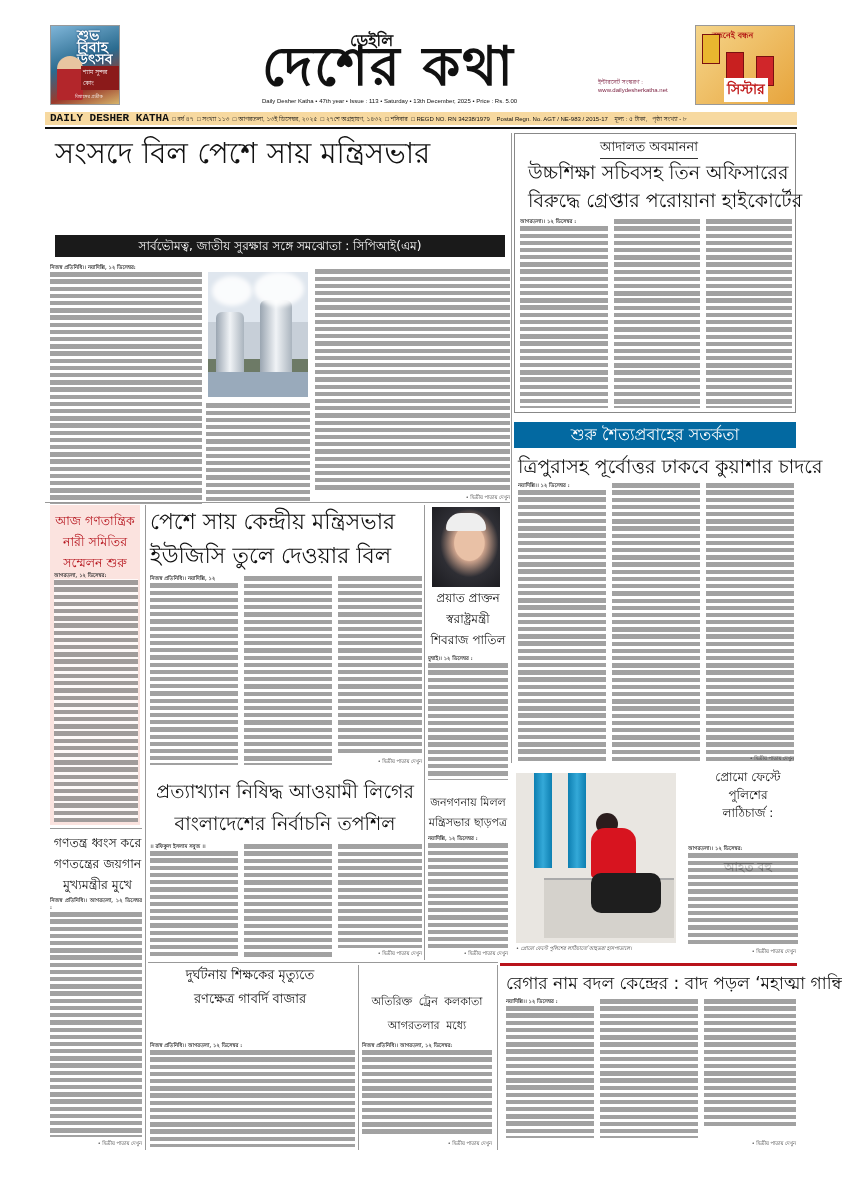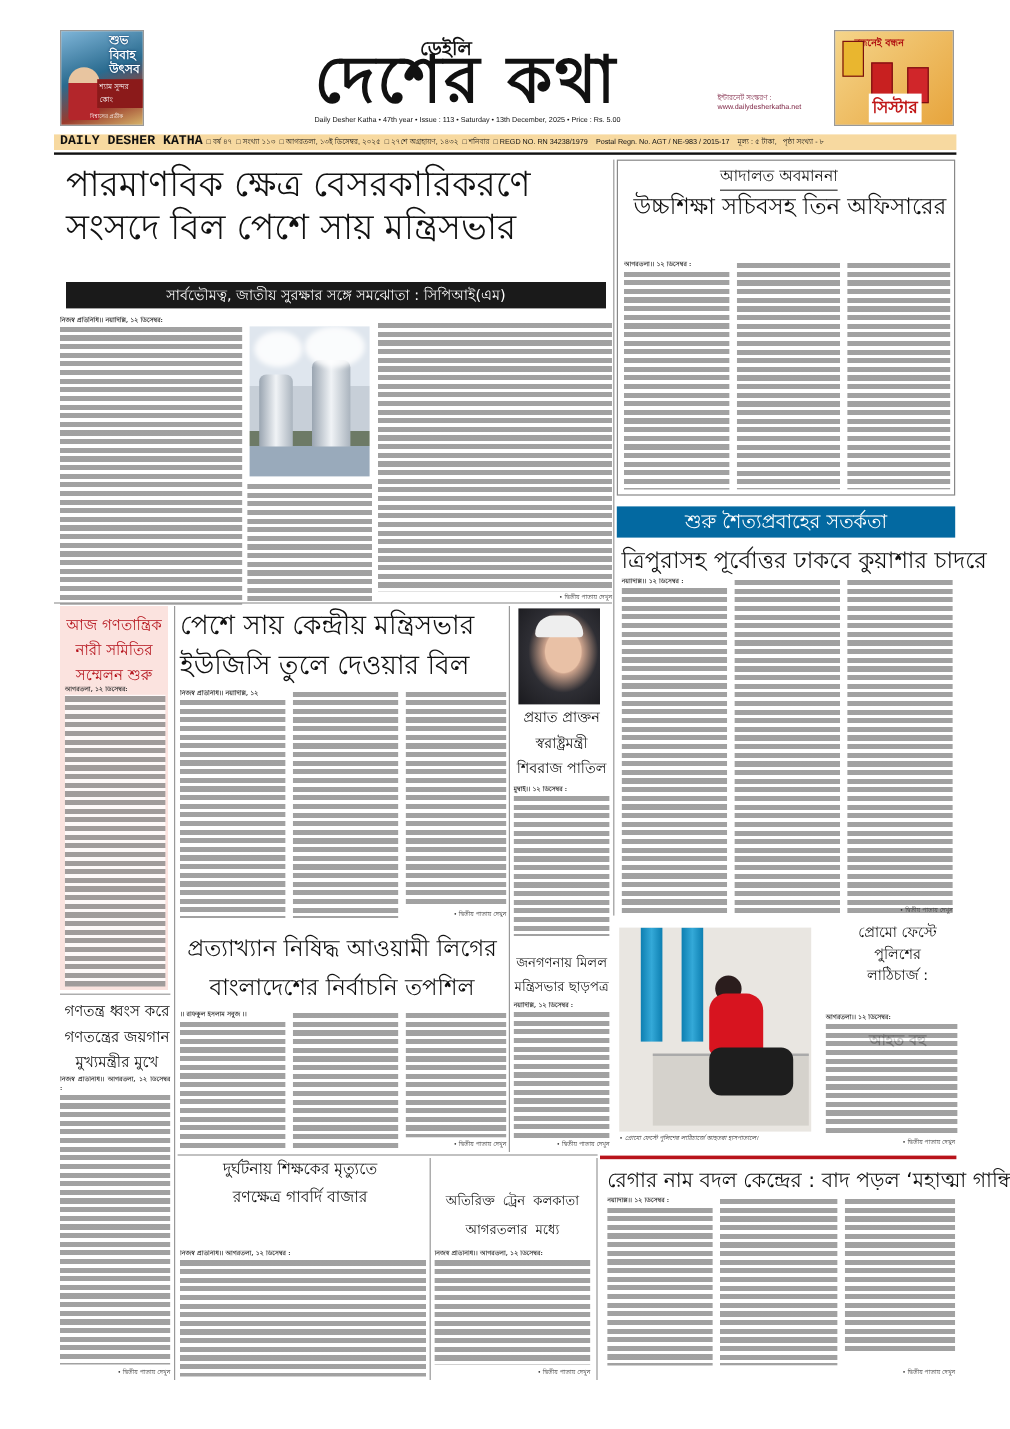--- a/index.html
+++ b/index.html
@@ -3,21 +3,21 @@
 <meta charset="utf-8">
 <style>
   * { box-sizing: border-box; margin: 0; padding: 0; }
   html, body { width: 842px; height: 1191px; background: #ffffff; overflow: hidden; }
   body { font-family: "DejaVu Serif", serif; color: #111; position: relative; }
 
   .abs { position: absolute; }
 
   
   .ad-left { left: 50px; top: 25px; width: 70px; height: 80px; background: linear-gradient(160deg,#7fb5d8 0%,#2a6b8f 45%,#9a3a2c 75%,#d6b46a 100%); border: 1px solid #999; overflow: hidden; }
-  .ad-left .t1 { position:absolute; left:40px; top:3px; font-size:10px; color:#fff; font-weight:bold; line-height:12px; text-shadow:0 0 2px #036; }
+  .ad-left .t1 { position:absolute; left:26px; top:3px; font-size:14px; color:#fff; font-weight:bold; line-height:12px; text-shadow:0 0 2px #036; }
   .ad-left .figure { position:absolute; left:6px; top:30px; width:26px; height:44px; border-radius:13px 13px 2px 2px; background: linear-gradient(#e8c5a0 0 30%, #b3262b 30% 100%); }
   .ad-left .t2 { position:absolute; left:30px; bottom:14px; font-size:6px; color:#fff; background:#8b1a1a; padding:1px 2px; }
   .ad-left .t3 { position:absolute; left:24px; bottom:3px; font-size:4.5px; color:#fff; }
 
   .mast-small { left: 350px; top: 28px; font-size: 16px; font-weight: bold; }
   .mast-title { left: 262px; top: 38px; font-size: 54px; font-weight: bold; letter-spacing: 2px; font-family: "DejaVu Sans", sans-serif; line-height: 58px; }
   .mast-sub { left: 262px; top: 98px; font-size: 6px; font-family: "Liberation Sans", sans-serif; }
   .web { left: 598px; top: 78px; font-size: 6px; color: #7a1e3e; font-family: "Liberation Sans", sans-serif; line-height: 8px; text-align: left; }
   .ad-right { left: 695px; top: 25px; width: 100px; height: 80px; background: linear-gradient(135deg,#f5d58a,#e7a43c); border: 1px solid #999; overflow: hidden; }
   .ad-right .tag { position:absolute; left:16px; top:3px; font-size:8px; font-weight:bold; color:#b01010; }
@@ -113,21 +113,20 @@
   &nbsp;□ <span>২৭শে অগ্রহায়ণ, ১৪৩২</span>
   &nbsp;□ <span>শনিবার</span>
   &nbsp;□ <span>REGD NO. RN 34238/1979</span>
   &nbsp;&nbsp; <span>Postal Regn. No. AGT / NE-983 / 2015-17</span>
   &nbsp;&nbsp; <span>মূল্য : ৫ টাকা,</span>
   &nbsp; <span>পৃষ্ঠা সংখ্যা - ৮</span>
 </div>
 <div class="abs rule-top"></div>
 
 <div class="abs hl lead-hl">
-  <div>পারমাণবিক ক্ষেত্র বেসরকারিকরণে</div>
   <div>সংসদে বিল পেশে সায় মন্ত্রিসভার</div>
 </div>
 <div class="abs lead-sub">সার্বভৌমত্ব, জাতীয় সুরক্ষার সঙ্গে সমঝোতা : সিপিআই(এম)</div>
 
 <div class="abs body-text" style="left:50px;top:264px;width:152px;height:240px;">
   <b>নিজস্ব প্রতিনিধি।। নয়াদিল্লি, ১২ ডিসেম্বর:</b><span class="fill"></span>
 </div>
 <div class="abs photo-plant">
   <div class="tower" style="left:8px;width:28px;height:60px;"></div>
   <div class="tower" style="left:52px;width:32px;height:72px;"></div>
@@ -139,20 +138,21 @@
   </div>
 <div class="abs body-text" style="left:315px;top:268px;width:195px;height:225px;">
     <span class="fill"></span>
   </div>
 <div class="abs cont" style="left:420px;top:494px;width:90px;">• দ্বিতীয় পাতায় দেখুন</div>
 
 <div class="abs court-box"></div>
 <div class="abs hl court-kicker">আদালত অবমাননা</div>
 <div class="abs hl court-hl">
   <div>উচ্চশিক্ষা সচিবসহ তিন অফিসারের</div>
+  <div>বিরুদ্ধে গ্রেপ্তার পরোয়ানা হাইকোর্টের</div>
 </div>
 <div class="abs body-text" style="left:520px;top:218px;width:88px;height:190px;">
   <b>আগরতলা।। ১২ ডিসেম্বর :</b><span class="fill"></span>
 </div>
 <div class="abs body-text" style="left:614px;top:218px;width:86px;height:190px;">
     <span class="fill"></span>
   </div>
 <div class="abs body-text" style="left:706px;top:218px;width:86px;height:190px;">
     <span class="fill"></span>
   </div>

